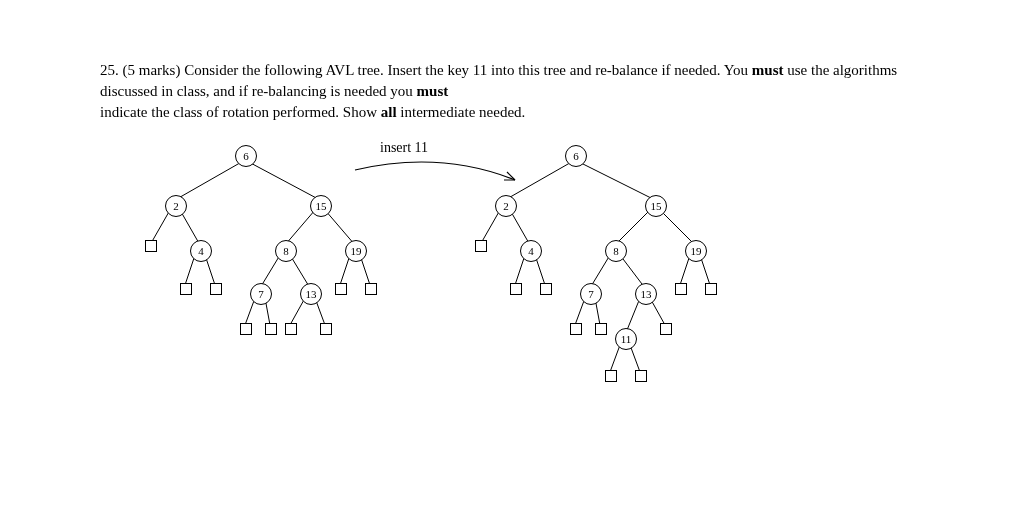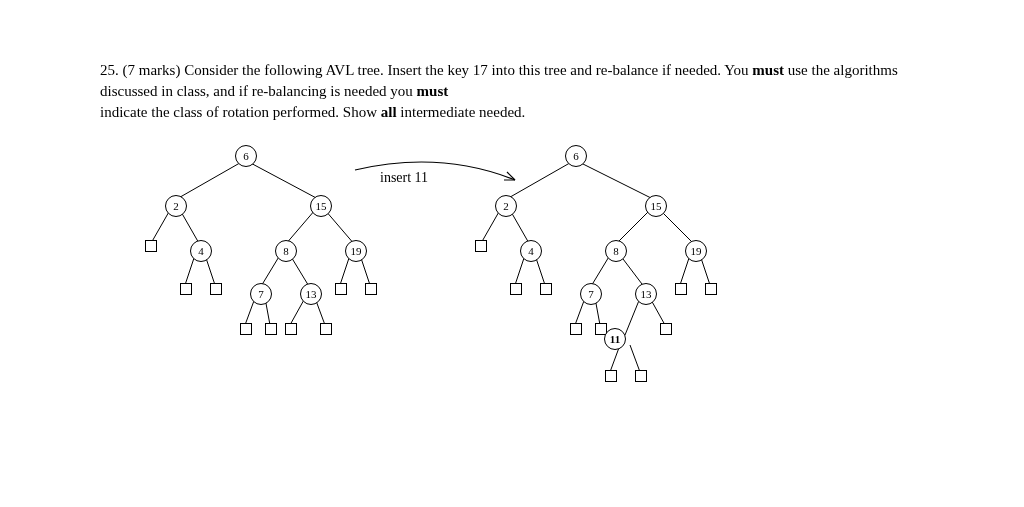--- a/index.html
+++ b/index.html
@@ -52,33 +52,32 @@
     }
     svg.edges {
       position: absolute;
       top: 0;
       left: 0;
       z-index: 1;
     }
     .insert-label {
       position: absolute;
       font-size: 14px;
-      margin-top: 30px;
     }
     svg.arrow {
       position: absolute;
     }
   </style>
 </head>
 <body>
 
 <div class="question-text">
   <span>25.</span>
-  <span>(7 marks)</span>
-  <span>Consider the following AVL tree.  Insert the key 17 into this tree and re-balance if needed.  You </span>
+  <span>(5 marks)</span>
+  <span>Consider the following AVL tree.  Insert the key 11 into this tree and re-balance if needed.  You </span>
   <span class="bold">must</span>
   <span> use the algorithms discussed in class, and if re-balancing is needed you </span>
   <span class="bold">must</span>
   <br>
   <span> indicate the class of rotation performed.  Show </span>
   <span class="bold">all</span>
   <span> intermediate needed.</span>
 </div>
 
 <div class="trees-container">
@@ -157,19 +156,19 @@
     <div class="node" style="left:145px; top:100px;">8</div>
     <div class="node" style="left:225px; top:100px;">19</div>
     <div class="leaf" style="left:50px; top:143px;"></div>
     <div class="leaf" style="left:80px; top:143px;"></div>
     <div class="node" style="left:120px; top:143px;">7</div>
     <div class="node" style="left:175px; top:143px;">13</div>
     <div class="leaf" style="left:215px; top:143px;"></div>
     <div class="leaf" style="left:245px; top:143px;"></div>
     <div class="leaf" style="left:110px; top:183px;"></div>
     <div class="leaf" style="left:135px; top:183px;"></div>
-    <div class="node" style="left:144px; top:188px;font-weight:bold;">11</div>
+    <div class="node" style="left:155px; top:188px;">11</div>
     <div class="leaf" style="left:200px; top:183px;"></div>
     <div class="leaf" style="left:145px; top:230px;"></div>
     <div class="leaf" style="left:175px; top:230px;"></div>
   </div>
 
 </div>
 
 </body></html>

